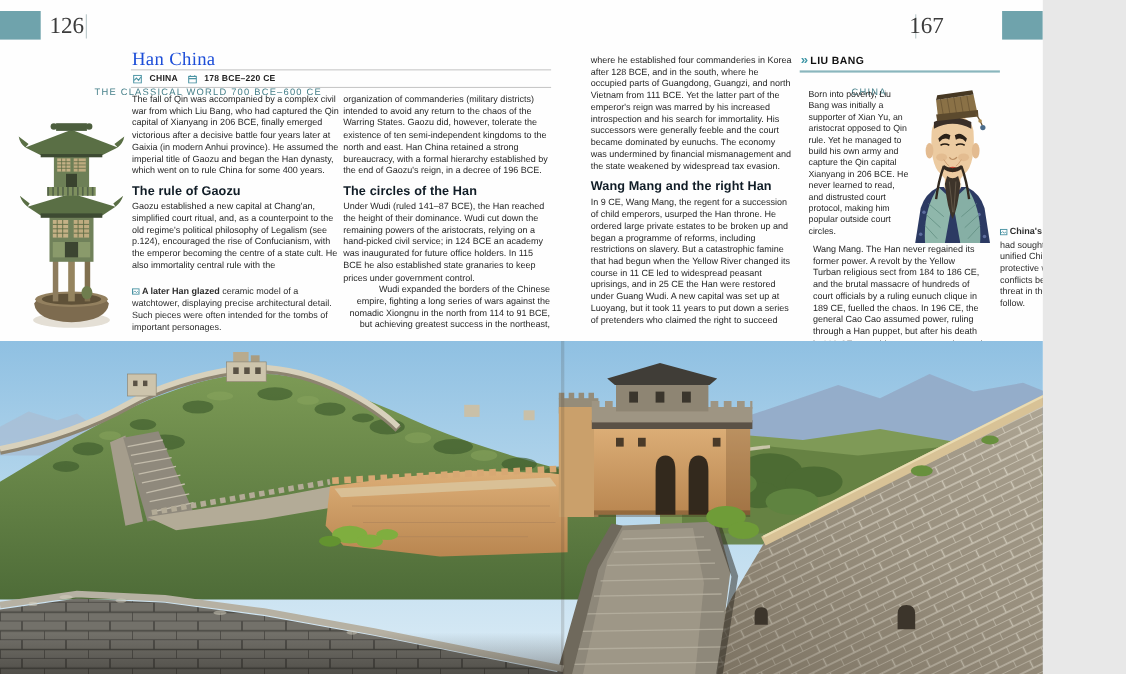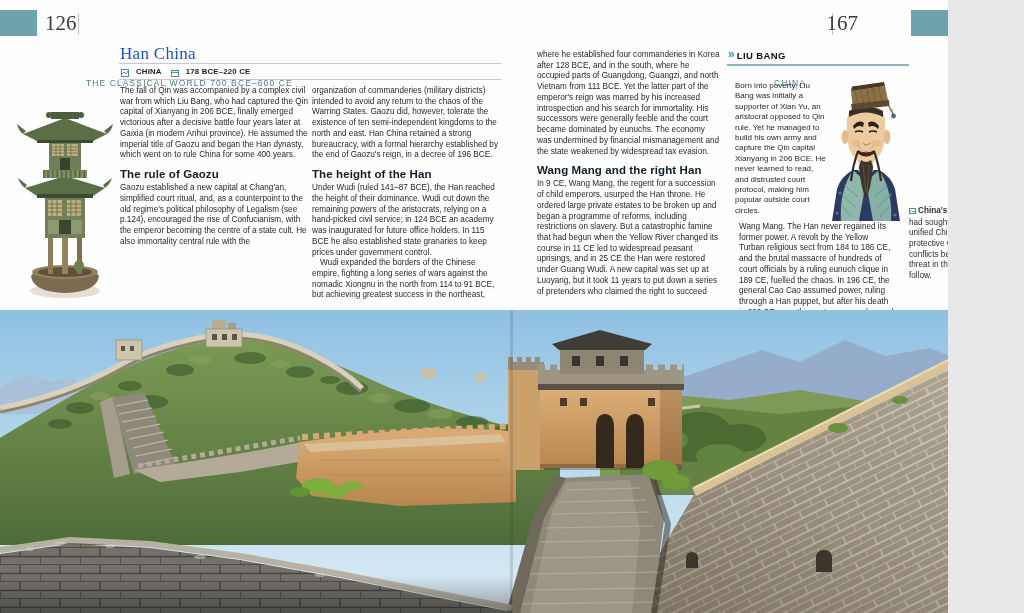--- a/index.html
+++ b/index.html
@@ -12,21 +12,21 @@
   .folio{position:absolute;font-family:"Liberation Serif",serif;font-size:21px;color:#3c3c3c;top:11px;}
   .rule-v{position:absolute;width:1px;height:22px;background:#b9c7c9;top:13px;}
   .section{position:absolute;font-size:8.5px;font-weight:normal;color:#47808a;letter-spacing:1.1px;top:31px;white-space:nowrap;margin-top:47px;}
   
   .title{position:absolute;left:120px;top:44px;font-family:"Liberation Serif",serif;font-size:17px;color:#1d4ed8;letter-spacing:.3px;}
   .tagbar{position:absolute;left:119px;top:63px;width:378px;height:13px;border-top:1px solid #c8c8c8;border-bottom:1px solid #c8c8c8;
           display:flex;align-items:center;gap:5px;padding:1px 2px;}
   .tag-label{font-size:7.8px;font-weight:bold;color:#1c1c1c;letter-spacing:.2px;white-space:nowrap;}
   .col{position:absolute;}
   .col p{font-size:8.2px;line-height:1.31;color:#272727;margin:0;}
-  .col p.indent{text-indent:8px;}
+  .col p.indent{text-indent:8px;text-align:right;}
   .col h3{font-family:Liberation Sans, sans-serif;font-size:11.5px;color:#101c26;margin:7px 0 3px 0;letter-spacing:.1px;}
   .cap{font-size:8.2px;line-height:1.3;color:#2e2e2e;margin-top:12px;}
   .cap .lead{font-weight:bold;}
   .icon-sq{display:inline-block;vertical-align:-1px;margin-right:2px;}
   
   .liu-box{position:absolute;left:727px;top:48px;width:182px;}
   .liu-head{display:flex;align-items:center;gap:4px;padding:1px 0 3px 1px;border-bottom:2px solid #8ab6bd;}
   .chev{color:#3f96a6;font-weight:bold;font-size:12px;letter-spacing:-2px;line-height:1;transform:translateY(-1px);}
   .liu-title{font-size:9.5px;font-weight:bold;color:#101010;letter-spacing:.4px;}
   .liu-body{display:flex;padding-top:15px;}
@@ -107,25 +107,33 @@
       <rect x="36" y="26" width="28" height="7" fill="#4c5e3d"></rect>
       <circle cx="34" cy="29" r="3" fill="#4c5e3d"></circle>
       <circle cx="66" cy="29" r="3" fill="#4c5e3d"></circle>
     </svg>
   </div>
 
   <div class="col" style="left:120px;top:86px;width:188px;">
     <p>The fall of Qin was accompanied by a complex civil war from which Liu Bang, who had captured the Qin capital of Xianyang in 206 BCE, finally emerged victorious after a decisive battle four years later at Gaixia (in modern Anhui province). He assumed the imperial title of Gaozu and began the Han dynasty, which went on to rule China for some 400 years.</p>
     <h3>The rule of Gaozu</h3>
     <p>Gaozu established a new capital at Chang'an, simplified court ritual, and, as a counterpoint to the old regime's political philosophy of Legalism (see p.124), encouraged the rise of Confucianism, with the emperor becoming the centre of a state cult. He also immortality central rule with the</p>
+    <div class="cap">
+      <span class="icon-sq">
+        <svg width="7" height="6" viewBox="0 0 7 6">
+            <rect x=".5" y=".5" width="6" height="5" fill="none" stroke="#4a93a3"></rect>
+            <path d="M1 4 L2.5 2.5 L4 4 L5 3 L6 4" stroke="#4a93a3" fill="none" stroke-width=".8"></path>
+          </svg>
+      </span><span class="lead">A later Han glazed</span><span> ceramic model of a watchtower, displaying precise architectural detail. Such pieces were often intended for the tombs of important personages.</span>
+    </div>
   </div>
 
   <div class="col" style="left:312px;top:86px;width:188px;">
     <p>organization of commanderies (military districts) intended to avoid any return to the chaos of the Warring States. Gaozu did, however, tolerate the existence of ten semi-independent kingdoms to the north and east. Han China retained a strong bureaucracy, with a formal hierarchy established by the end of Gaozu's reign, in a decree of 196 BCE.</p>
-    <h3>The height of the Han</h3>
+    <h3>The circles of the Han</h3>
     <p>Under Wudi (ruled 141–87 BCE), the Han reached the height of their dominance. Wudi cut down the remaining powers of the aristocrats, relying on a hand-picked civil service; in 124 BCE an academy was inaugurated for future office holders. In 115 BCE he also established state granaries to keep prices under government control.</p>
     <p class="indent">Wudi expanded the borders of the Chinese empire, fighting a long series of wars against the nomadic Xiongnu in the north from 114 to 91 BCE, but achieving greatest success in the northeast,</p>
   </div>
 
   <div class="col" style="left:537px;top:50px;width:183px;">
     <p>where he established four commanderies in Korea after 128 BCE, and in the south, where he occupied parts of Guangdong, Guangzi, and north Vietnam from 111 BCE. Yet the latter part of the emperor's reign was marred by his increased introspection and his search for immortality. His successors were generally feeble and the court became dominated by eunuchs. The economy was undermined by financial mismanagement and the state weakened by widespread tax evasion.</p>
     <h3>Wang Mang and the right Han</h3>
     <p>In 9 CE, Wang Mang, the regent for a succession of child emperors, usurped the Han throne. He ordered large private estates to be broken up and began a programme of reforms, including restrictions on slavery. But a catastrophic famine that had begun when the Yellow River changed its course in 11 CE led to widespread peasant uprisings, and in 25 CE the Han were restored under Guang Wudi. A new capital was set up at Luoyang, but it took 11 years to put down a series of pretenders who claimed the right to succeed</p>
   </div>
 

